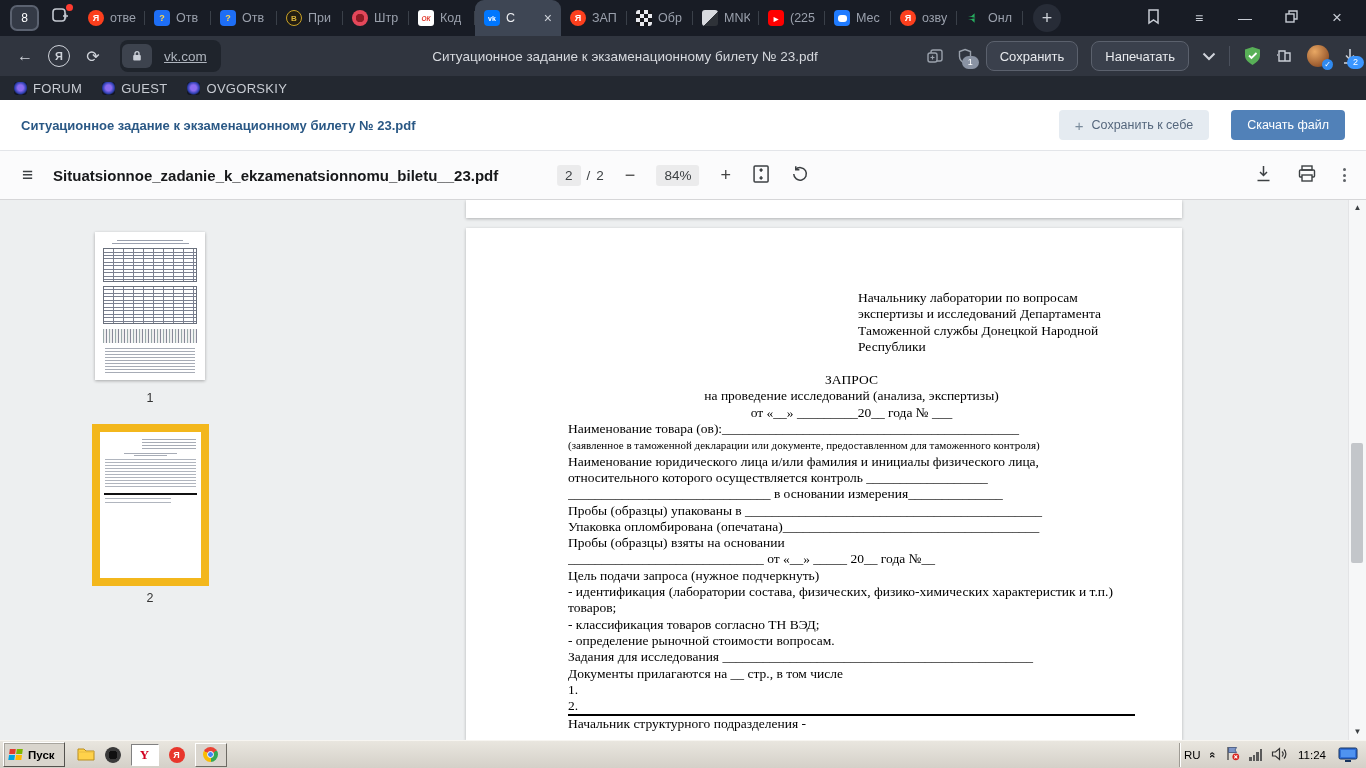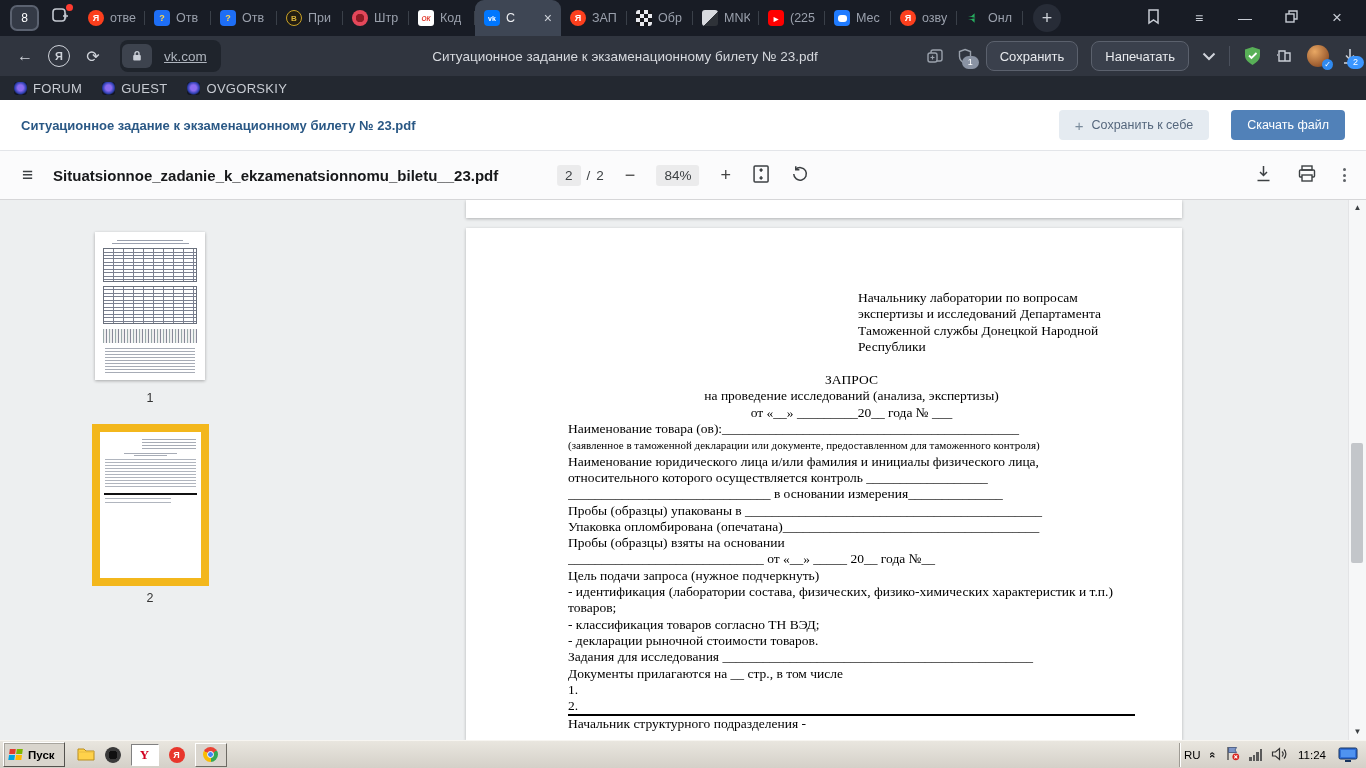--- a/index.html
+++ b/index.html
@@ -413,21 +413,21 @@
           <div class="docline">Наименование юридического лица и/или фамилия и инициалы физического лица,</div>
           <div class="docline">относительного которого осуществляется контроль __________________</div>
           <div class="docline">______________________________ в основании измерения______________</div>
           <div class="docline">Пробы (образцы) упакованы в ____________________________________________</div>
           <div class="docline">Упаковка опломбирована (опечатана)______________________________________</div>
           <div class="docline">Пробы (образцы) взяты на основании</div>
           <div class="docline">_____________________________ от «__» _____ 20__ года №__</div>
           <div class="docline">Цель подачи запроса (нужное подчеркнуть)</div>
           <div class="docline wrap">- идентификация (лаборатории состава, физических, физико-химических характеристик и т.п.) товаров;</div>
           <div class="docline">- классификация товаров согласно ТН ВЭД;</div>
-          <div class="docline">- декларации рыночной стоимости товаров.</div>
+          <div class="docline">- определение рыночной стоимости вопросам.</div>
           <div class="docline">Задания для исследования ______________________________________________</div>
           <div class="docline">Документы прилагаются на __ стр., в том числе</div>
           <div class="docline">1.</div>
           <div class="docline rule">2.</div>
           <div class="docline">Начальник структурного подразделения -</div>
         </div>
     </div>
 
     <div class="sb">
       <div class="sb-arrow">▲</div>

